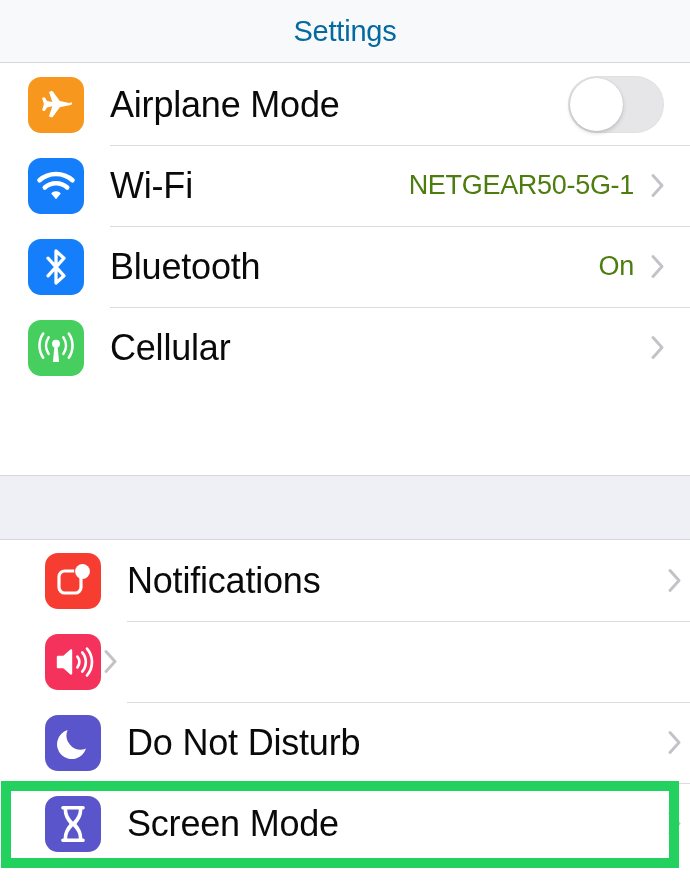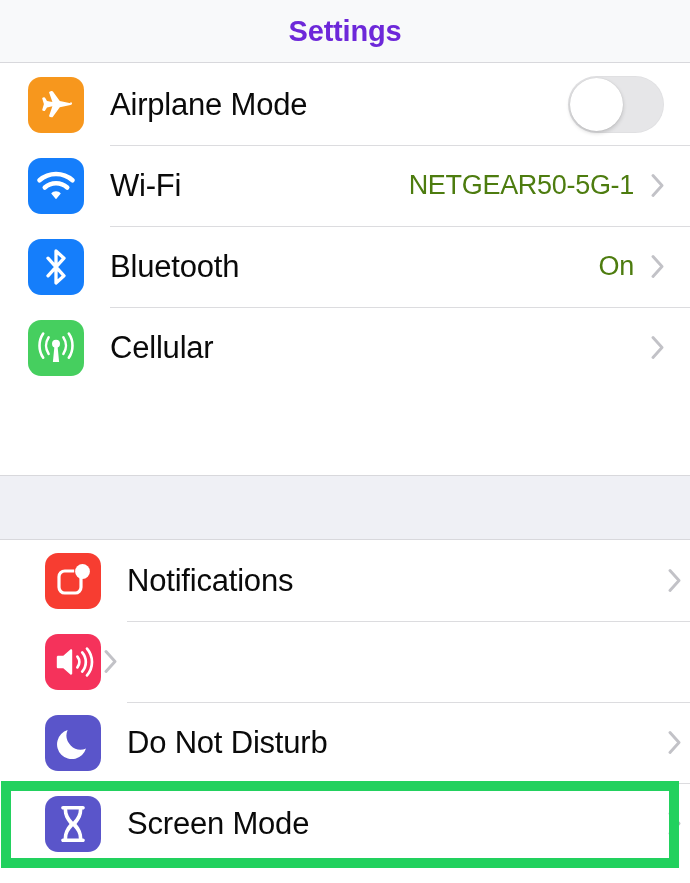--- a/index.html
+++ b/index.html
@@ -31,22 +31,22 @@
     height: 63px;
     background: #f8f9fa;
     border-bottom: 1px solid #d8d8dc;
     box-sizing: border-box;
     display: flex;
     align-items: center;
     justify-content: center;
   }
   .navbar-title {
     font-size: 29px;
-    font-weight: bold;
-    color: #6d28d9;
+    font-weight: normal;
+    color: #0369a1;
     letter-spacing: -0.2px;
   }
 
   
   .group {
     position: absolute;
     left: 0;
     width: 690px;
     background: #ffffff;
   }
@@ -91,21 +91,21 @@
     flex: 0 0 auto;
     display: flex;
     align-items: center;
     justify-content: center;
     overflow: hidden;
   }
   .icon-wrap svg { display: block; }
 
   .row-label {
     margin-left: 26px;
-    font-size: 31px;
+    font-size: 36px;
     color: #0a0a0a;
     letter-spacing: -0.2px;
     flex: 1 1 auto;
     white-space: nowrap;
   }
 
   .row-value {
     font-size: 27px;
     color: #4d7c0f;
     letter-spacing: -0.3px;

